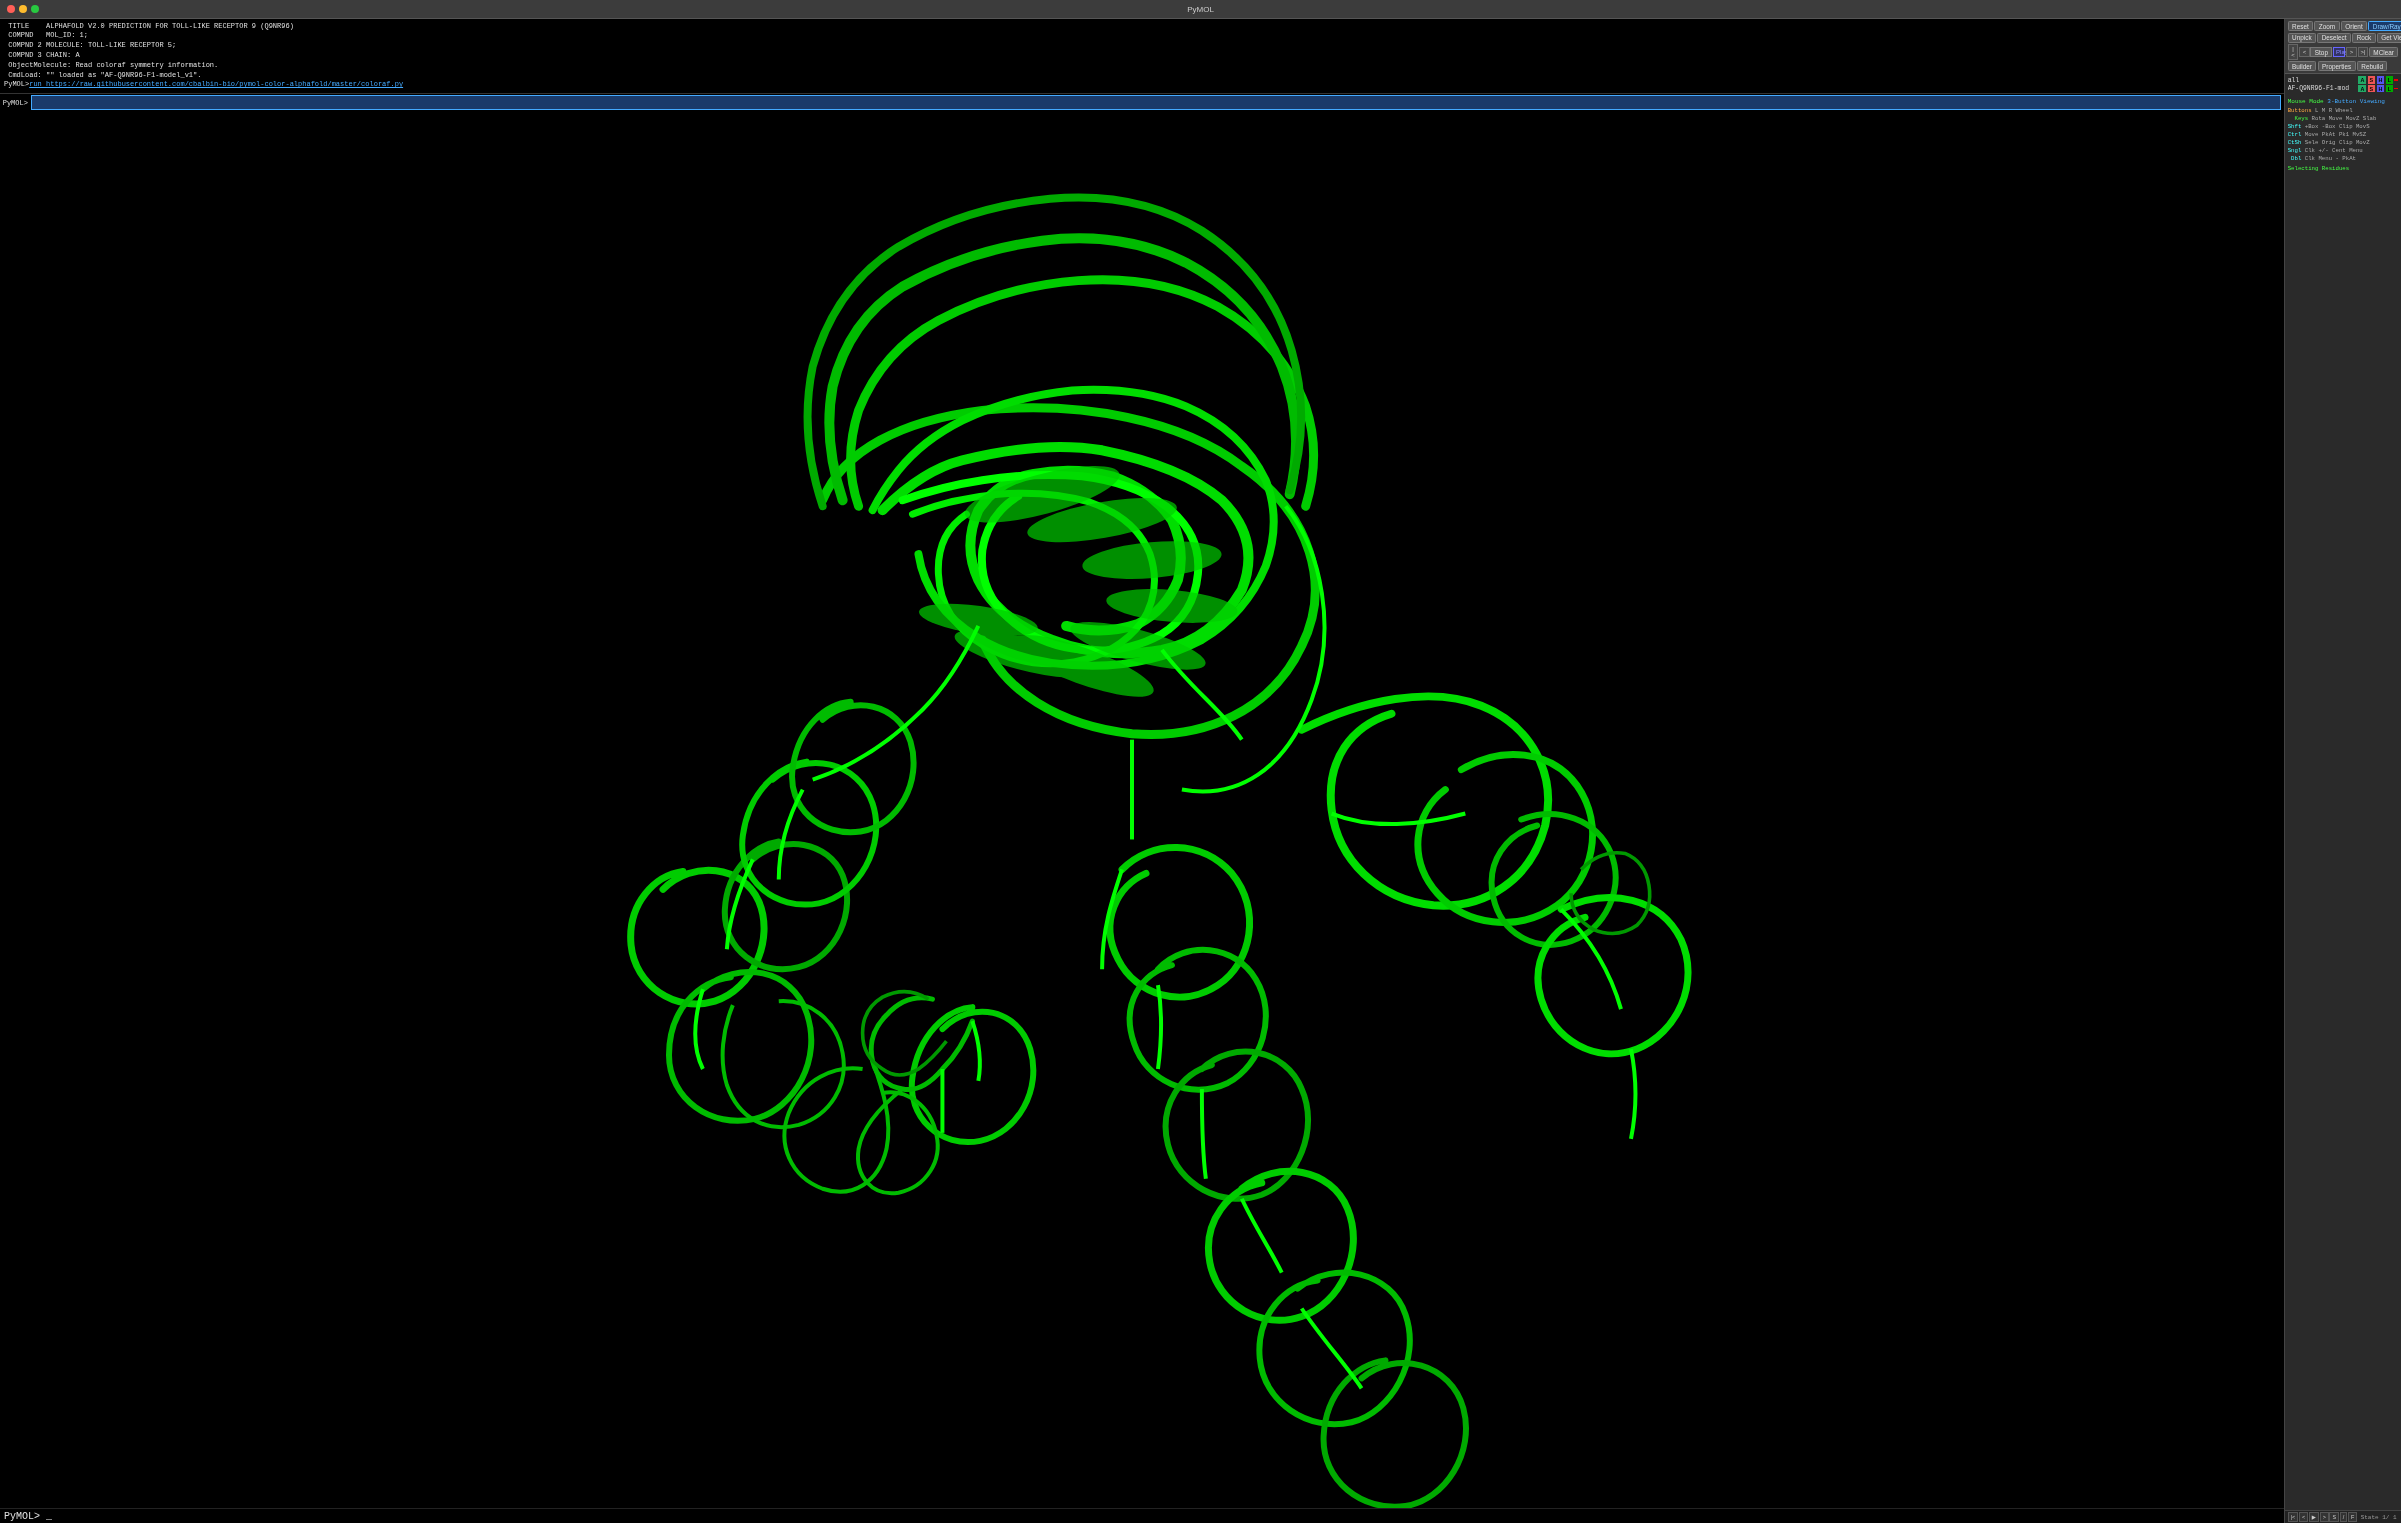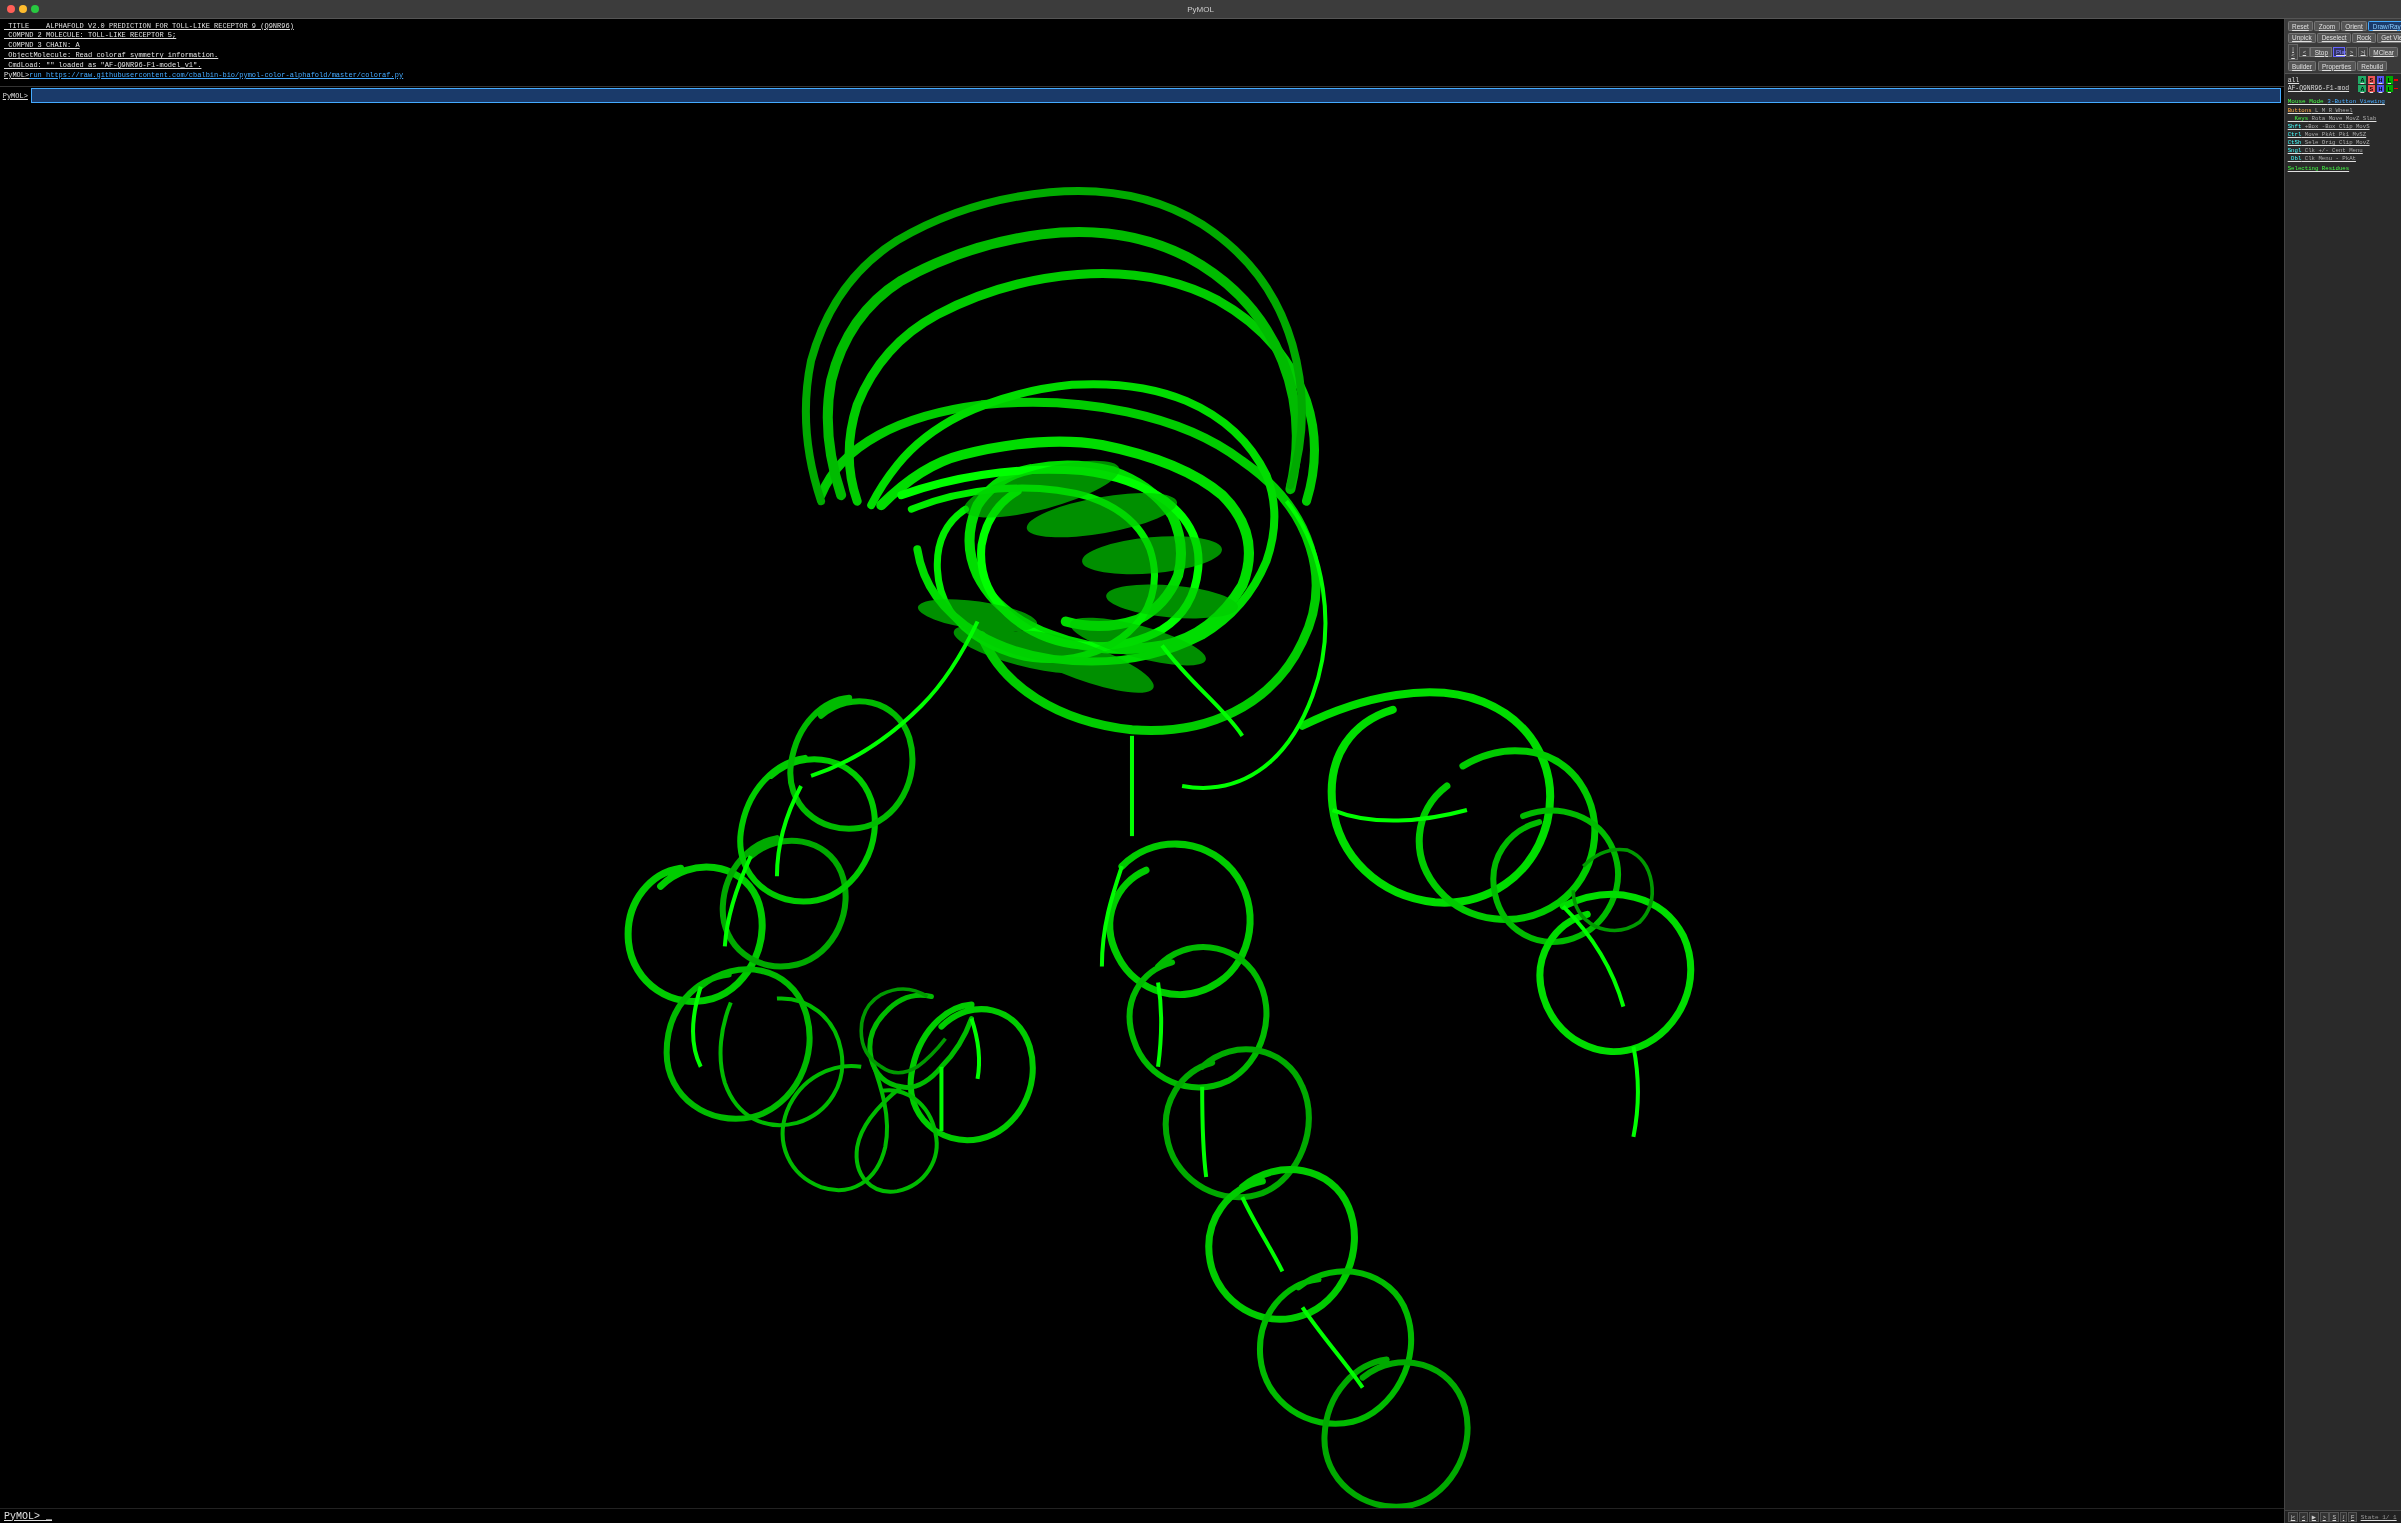--- a/index.html
+++ b/index.html
@@ -46,21 +46,20 @@
       color: #ccc;
       font-size: 8px;
       font-family: -apple-system, BlinkMacSystemFont, sans-serif;
     }
 
     
     #main-container {
       display: flex;
       flex: 1;
       overflow: hidden;
-      text-decoration: underline;
     }
 
     
     #left-area {
       flex: 1;
       display: flex;
       flex-direction: column;
       overflow: hidden;
     }
 
@@ -287,20 +286,21 @@
   </div>
   <span id="window-title">PyMOL</span>
 </div>
 
 <div id="main-container">
 
   <div id="left-area">
 
     <div id="log-area">
       <div class="log-line"> TITLE    ALPHAFOLD V2.0 PREDICTION FOR TOLL-LIKE RECEPTOR 9 (Q9NR96)</div>
+      <div class="log-line"> COMPND   MOL_ID: 1;</div>
       <div class="log-line"> COMPND 2 MOLECULE: TOLL-LIKE RECEPTOR 5;</div>
       <div class="log-line"> COMPND 3 CHAIN: A</div>
       <div class="log-line"> ObjectMolecule: Read coloraf symmetry information.</div>
       <div class="log-line"> CmdLoad: "" loaded as "AF-Q9NR96-F1-model_v1".</div>
       <div class="log-line">PyMOL&gt;<span class="url-link">run https://raw.githubusercontent.com/cbalbin-bio/pymol-color-alphafold/master/coloraf.py</span></div>
     </div>
 
     <div id="cmd-area">
       <span id="cmd-prompt">PyMOL&gt;</span>
       <input id="cmd-input" type="text" autocomplete="off" spellcheck="false" style="">

